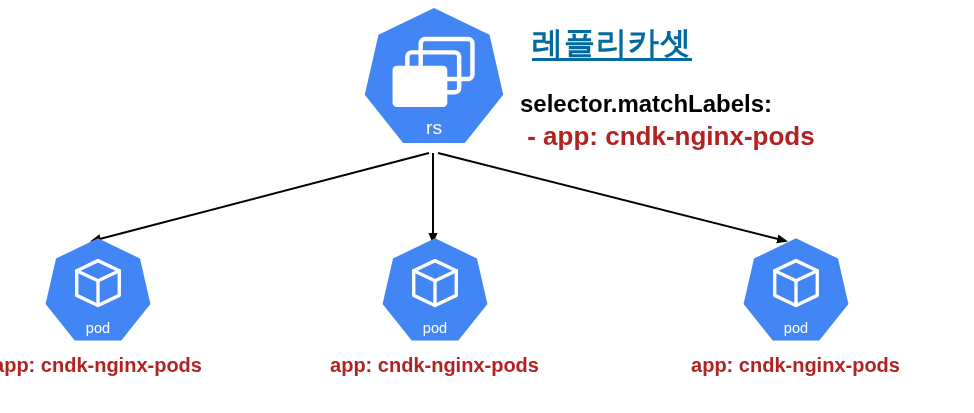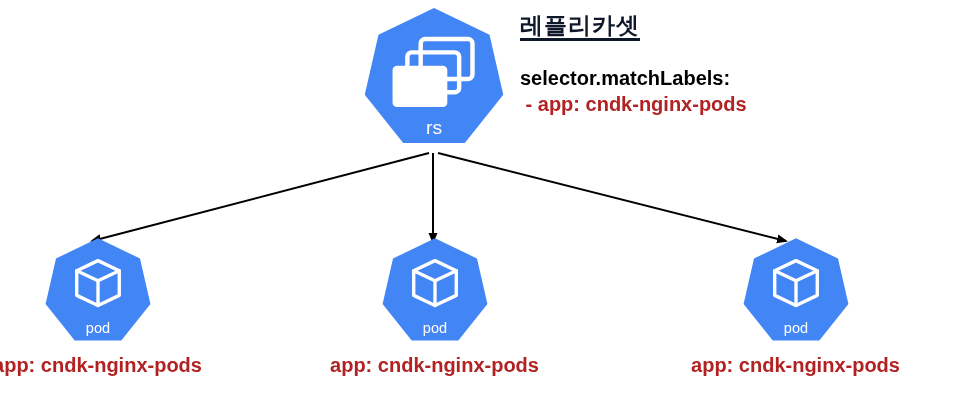--- a/index.html
+++ b/index.html
@@ -32,41 +32,42 @@
   }
   .rs-wrap svg { width: 100%; height: 100%; }
 
   
   .title-block {
     position: absolute;
     left: 520px;
     top: 10px;
   }
   .title {
-    margin: 0;
-    font-size: 23px;
+    margin: 12px;
+    font-size: 31px;
     font-weight: bold;
-    color: #0f172a;
+    color: #0369a1;
     text-decoration: underline;
     text-decoration-thickness: 3px;
     text-underline-offset: 5px;
     letter-spacing: 1px;
   }
   .selector-heading {
     margin-top: 26px;
-    font-size: 20px;
+    font-size: 24px;
     font-weight: bold;
     color: #000;
   }
   .selector-value {
     margin-top: 3px;
-    font-size: 20px;
+    font-size: 26px;
     font-weight: bold;
     color: var(--red);
     white-space: pre;
+    text-align: right;
   }
 
   
   .arrows {
     position: absolute;
     left: 0;
     top: 0;
     width: 974px;
     height: 413px;
     pointer-events: none;

